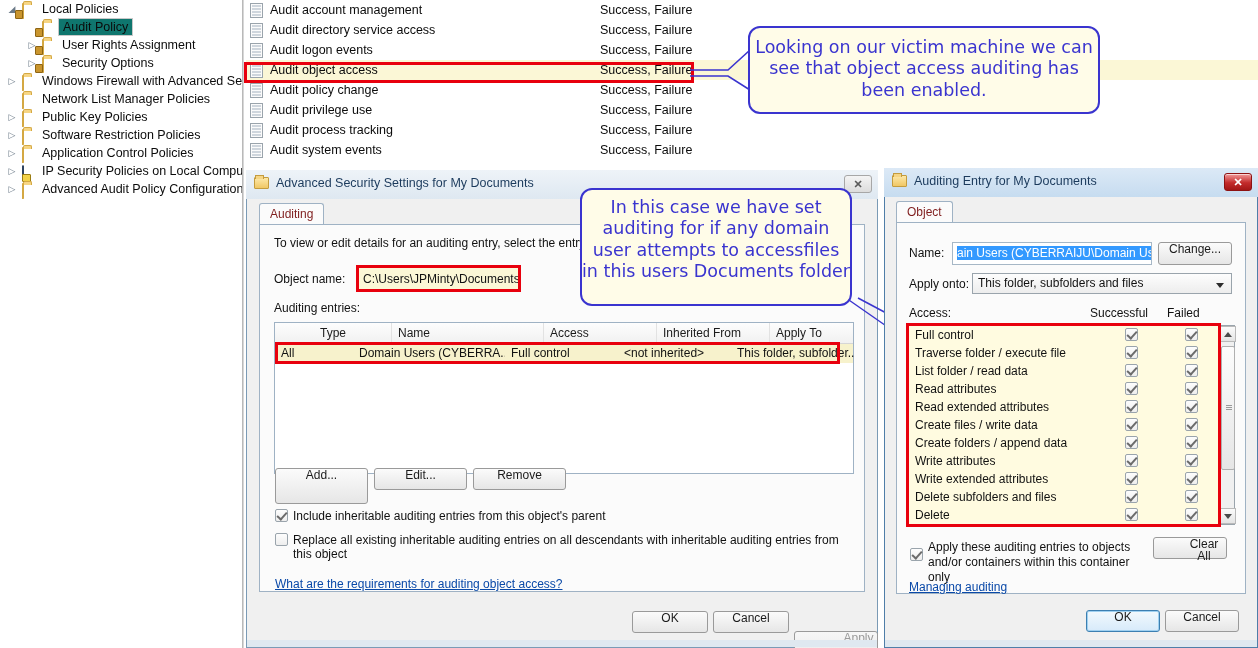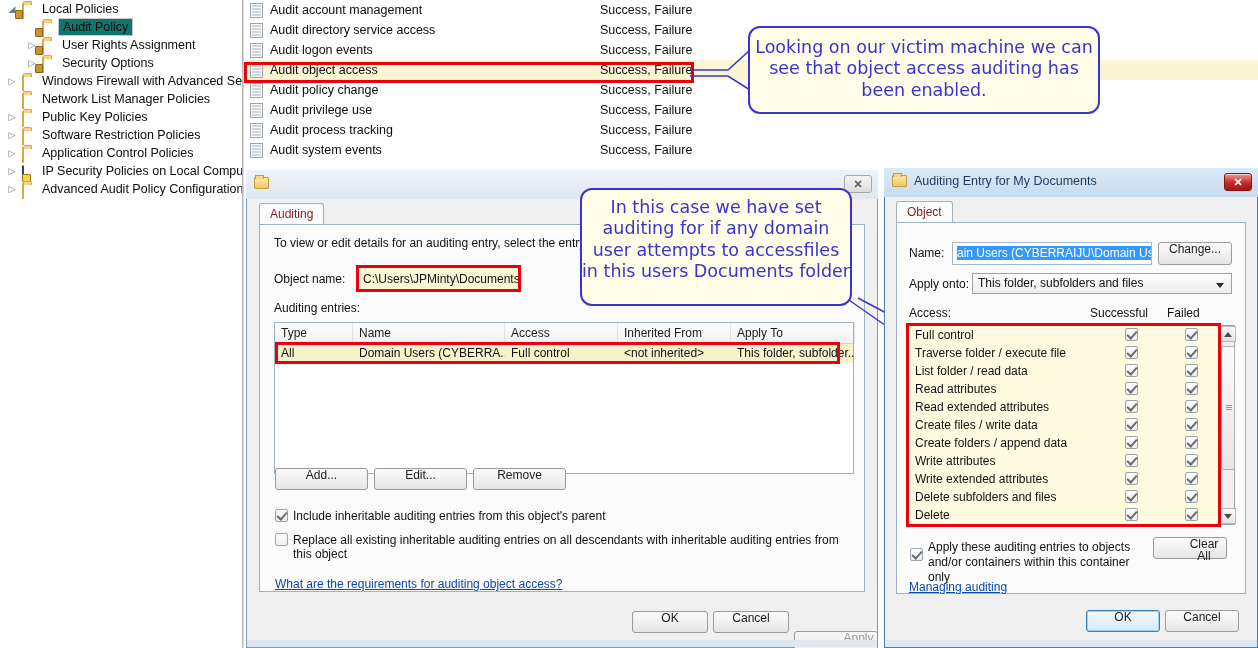--- a/index.html
+++ b/index.html
@@ -173,20 +173,21 @@
   }
   .lv-head {
     position: absolute; left: 0; top: 0; right: 0; height: 21px;
     background: linear-gradient(#fdfdfd, #f1f1f1);
     border-bottom: 1px solid #d6d6d6;
   }
   .lv-head .col {
     position: absolute; top: 0; height: 21px; line-height: 21px;
     font-size: 12px; color: #1b1b1b; padding-left: 6px;
     border-right: 1px solid #e2e2e2;
+    margin-left: 39px;
   }
   .lv-row { position: absolute; left: 0; right: 0; height: 19px; }
   .lv-row .cell {
     position: absolute; top: 0; height: 19px; line-height: 19px;
     font-size: 12px; color: #111; padding-left: 6px; white-space: nowrap;
     overflow: hidden;
   }
   .lv-row.sel { background: #f7f2cc; }
 
   .cbx {
@@ -368,20 +369,21 @@
 
   <div class="callout" style="left:748px; top:26px; width:352px; height:88px; font-size:17.5px; padding-top:9px;">
     <span>Looking on our victim machine we can see that object access auditing has been enabled.</span>
   </div>
 
   <div class="dialog" style="left:246px; top:170px; width:632px; height:478px;">
     <div class="dlg-frame"></div>
 
     <div class="titlebar" style="background:linear-gradient(#eef3f8,#dee8f1);">
       <span class="ticon"></span>
+      <span class="ttext">Advanced Security Settings for My Documents</span>
       <span class="closebtn inactive">✕</span>
     </div>
 
     <div class="tab" style="left:13px; top:33px;"><span>Auditing</span></div>
     <div class="tabpanel" style="left:13px; top:54px; width:606px; height:368px; border-top:1px solid #9fb2c4;"></div>
 
     <div class="lbl" style="left:28px; top:66px; width:420px;">To view or edit details for an auditing entry, select the entry and</div>
 
     <div class="lbl" style="left:28px; top:102px;">Object name:</div>
     <div style="position:absolute; left:110px; top:95px; width:165px; height:27px; background:#fbf7d6;"></div>
@@ -403,21 +405,21 @@
             <span class="cell" style="left: 0px; width: 78px;">All</span>
             <span class="cell" style="left: 78px; width: 152px;">Domain Users (CYBERRA...</span>
             <span class="cell" style="left: 230px; width: 113px;">Full control</span>
             <span class="cell" style="left: 343px; width: 113px;">&lt;not inherited&gt;</span>
             <span class="cell" style="left: 456px; width: 124px;">This folder, subfolder..</span>
           </div>
         </div>
     </div>
     <div class="redbox" style="left:29px; top:172px; width:565px; height:22px;"></div>
 
-    <div class="btn" style="left:29px; top:298px; width:93px; height:22px;">
+    <div class="btn" style="left:29px; top:298px; width:93px; height:36px;">
         <span>Add...</span>
       </div>
     <div class="btn" style="left:128px; top:298px; width:93px; height:22px;">
         <span>Edit...</span>
       </div>
     <div class="btn" style="left:227px; top:298px; width:93px; height:22px;">
         <span>Remove</span>
       </div>
 
     <div class="cbx gray checked" style="left:29px; top:339px;"></div>

